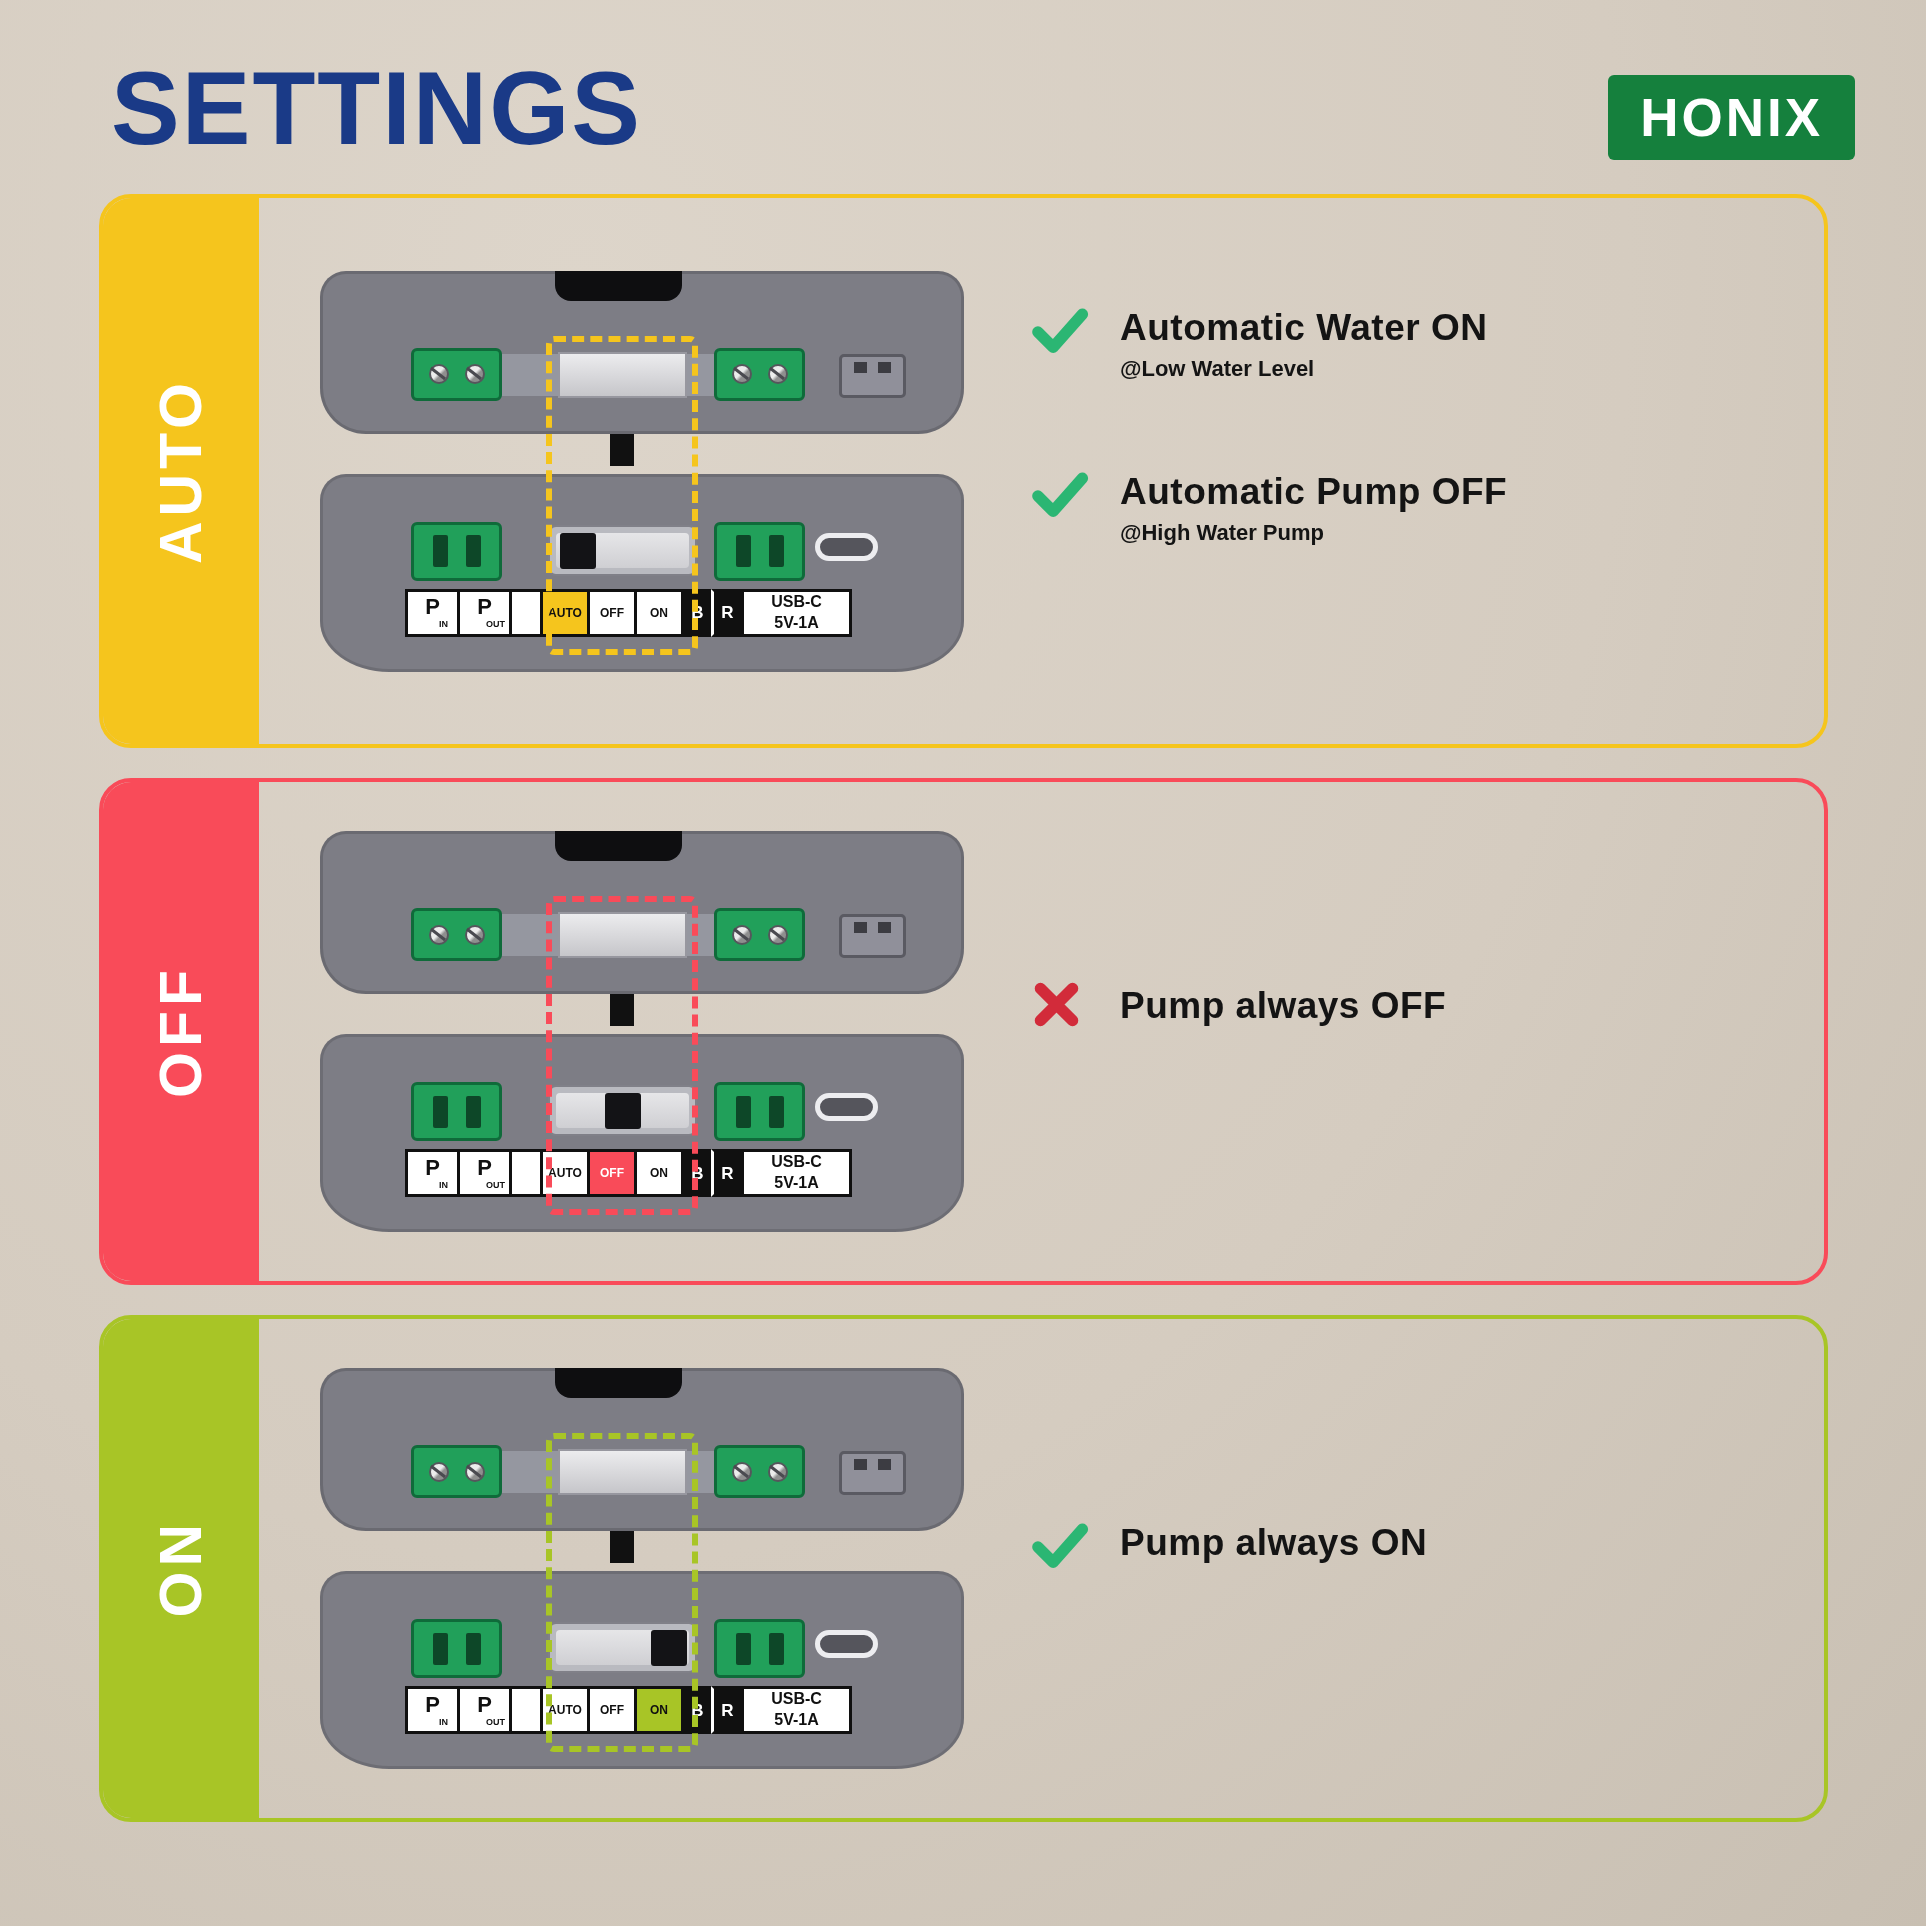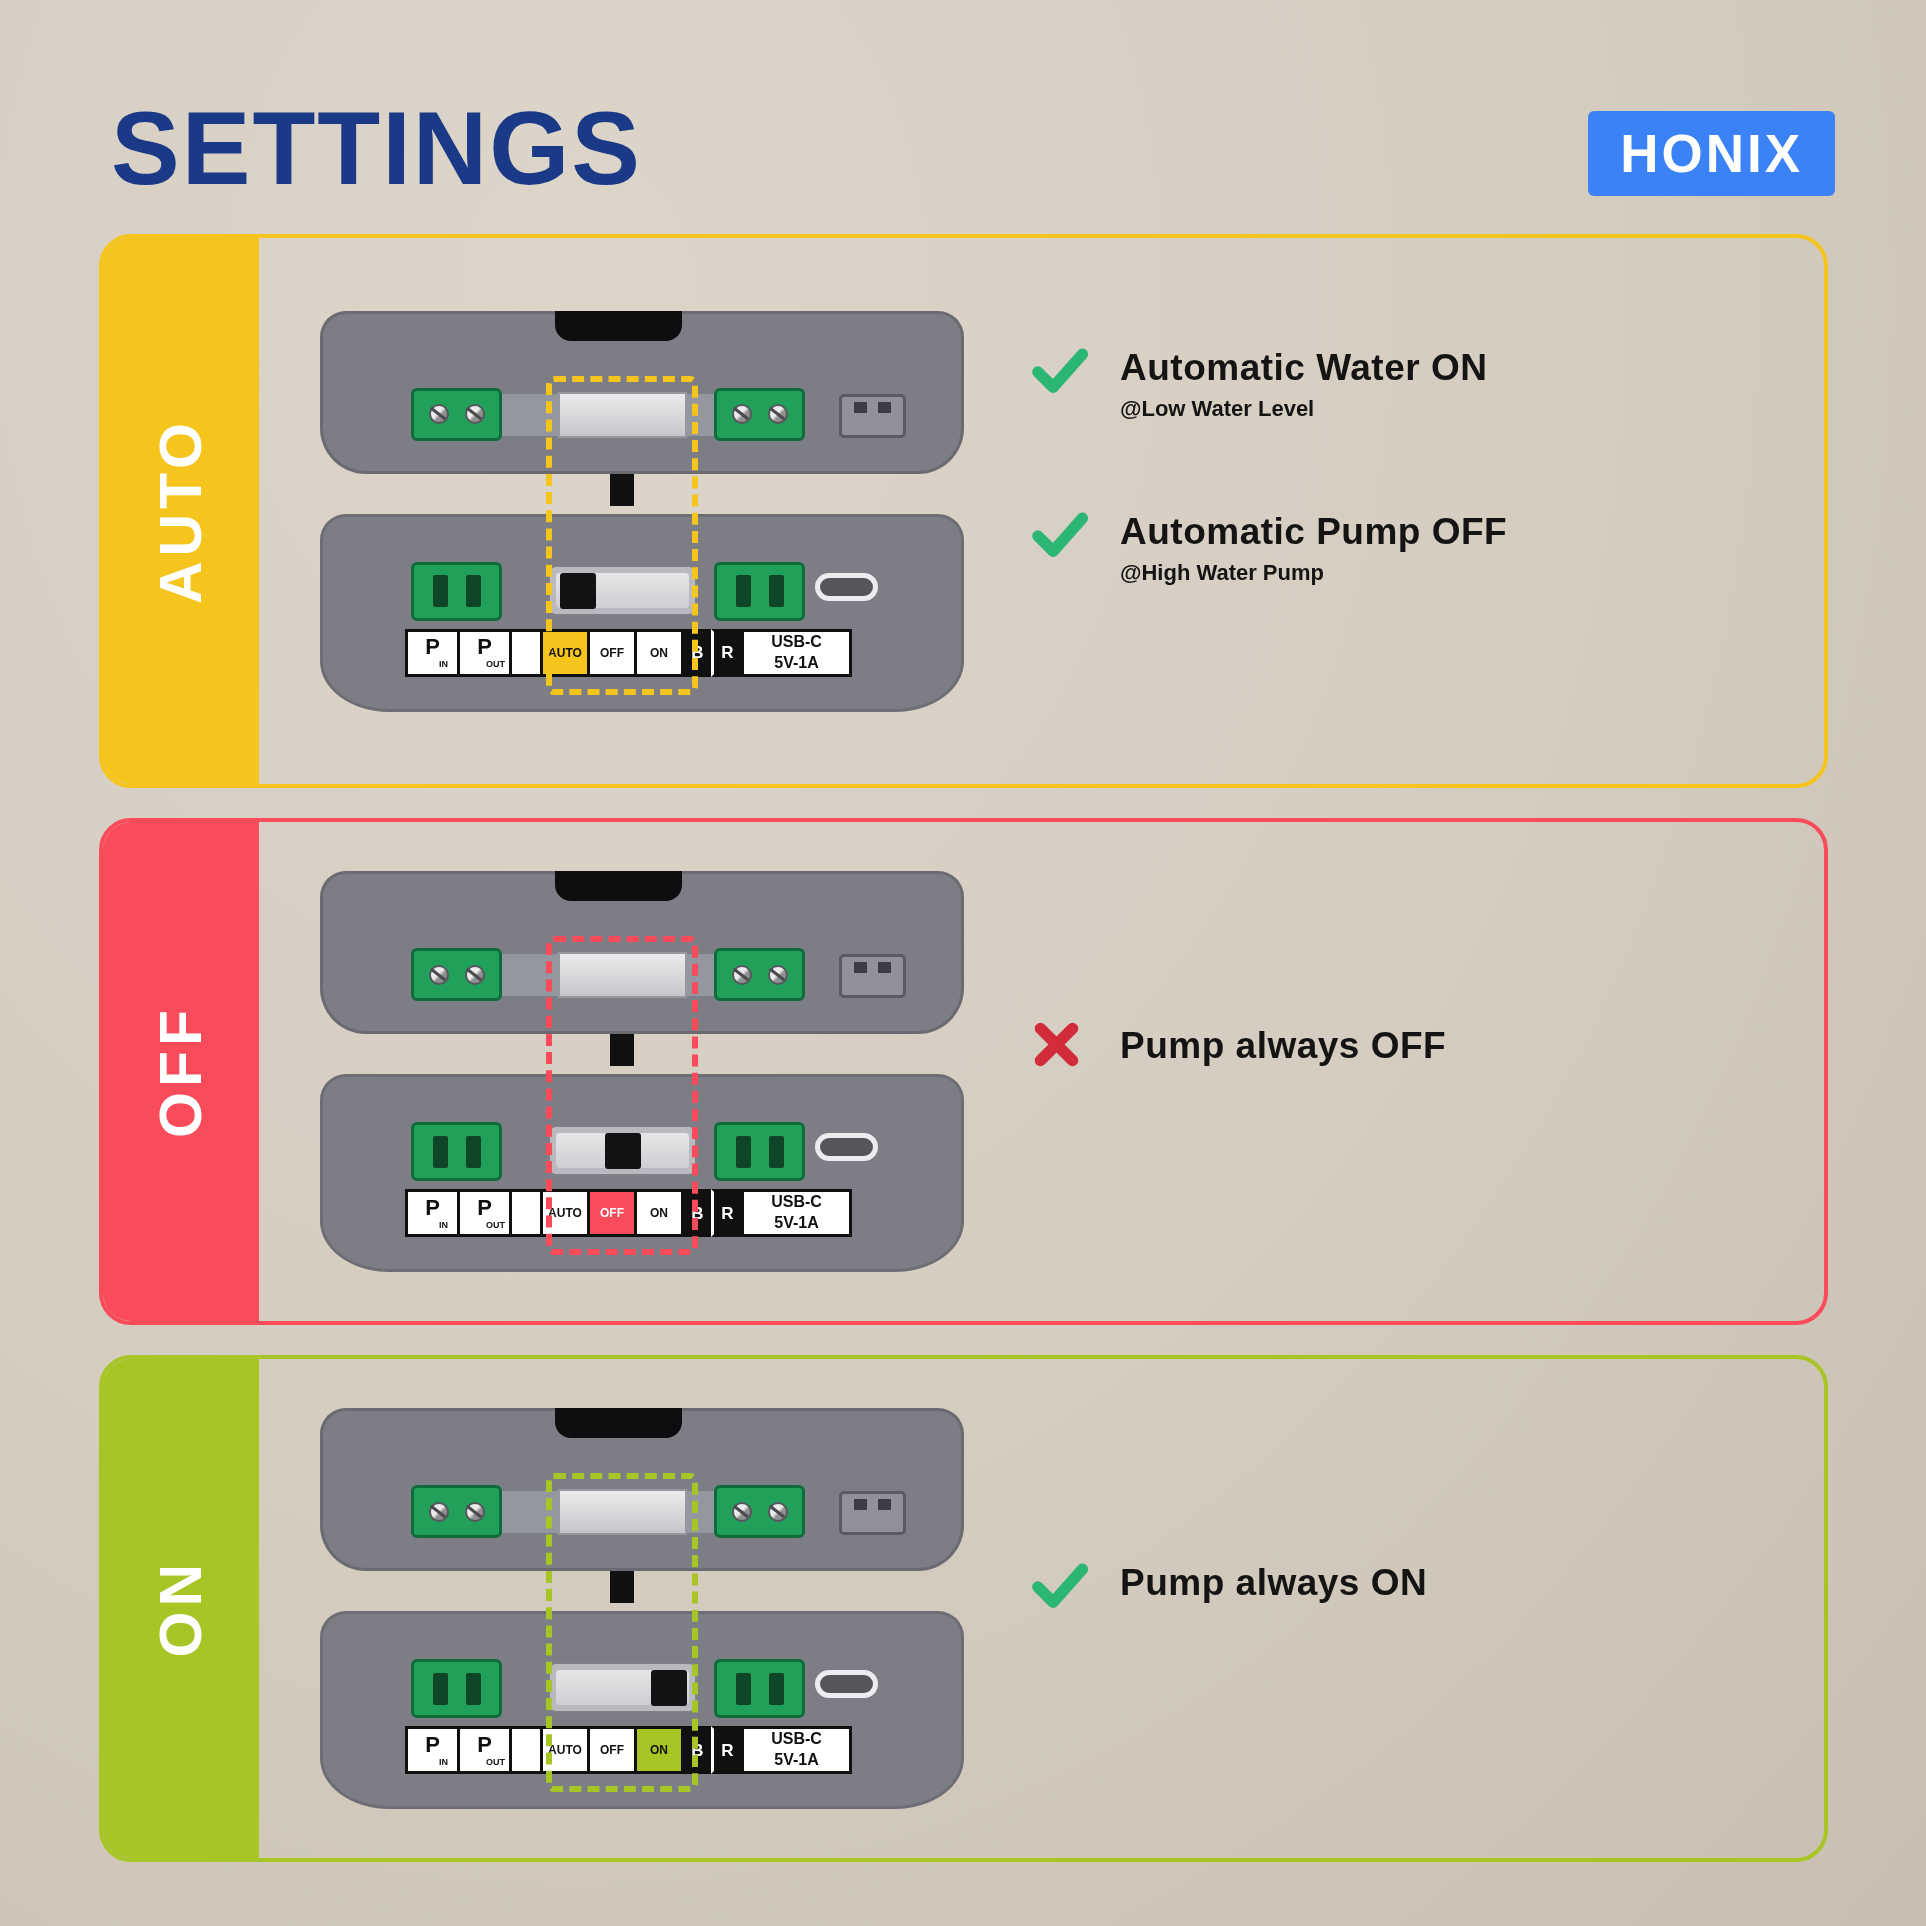--- a/index.html
+++ b/index.html
@@ -5,23 +5,23 @@
   * { margin:0; padding:0; box-sizing:border-box; }
   html,body { width:1927px; height:1927px; }
   body {
     font-family:"Liberation Sans", sans-serif;
     background: radial-gradient(ellipse at 30% 15%, #ddd5ca 0%, #d5ccc0 55%, #c8bfb2 100%);
     overflow:hidden;
   }
   .page { position:relative; width:1927px; height:1927px; }
 
   
-  .header { display:flex; justify-content:space-between; align-items:center; padding:57px 92px 0 111px;margin-top:40px; }
+  .header { display:flex; justify-content:space-between; align-items:flex-end; padding:57px 72px 0 111px; }
   .title { font-size:103px; font-weight:bold; color:#1A3A87; letter-spacing:2px; line-height:1; }
-  .brand { background:#3b82f6; color:#fff; font-size:53px; font-weight:bold; padding:16px 32px; border-radius:6px; letter-spacing:3px; margin-top:10px; line-height:1; }
+  .brand { background:#15803d; color:#fff; font-size:53px; font-weight:bold; padding:16px 32px; border-radius:6px; letter-spacing:3px; margin-top:10px; line-height:1; }
 
   
   .panels { display:flex; flex-direction:column; gap:30px; padding:34px 99px 0 99px; }
   .panel { position:relative; display:flex; overflow:hidden; border:4px solid var(--c); border-radius:32px; }
   .panel-auto { height:554px; }
   .panel-off, .panel-on { height:507px; }
   .panel-tab { width:156px; flex-shrink:0; background:var(--c); display:flex; align-items:center; justify-content:center; }
   .tab-label { writing-mode:vertical-rl; transform:rotate(180deg); color:#fff; font-size:59px; font-weight:bold; letter-spacing:5px; }
   .panel-main { flex:1; display:flex; align-items:center; padding:0 36px 0 61px; }
 

